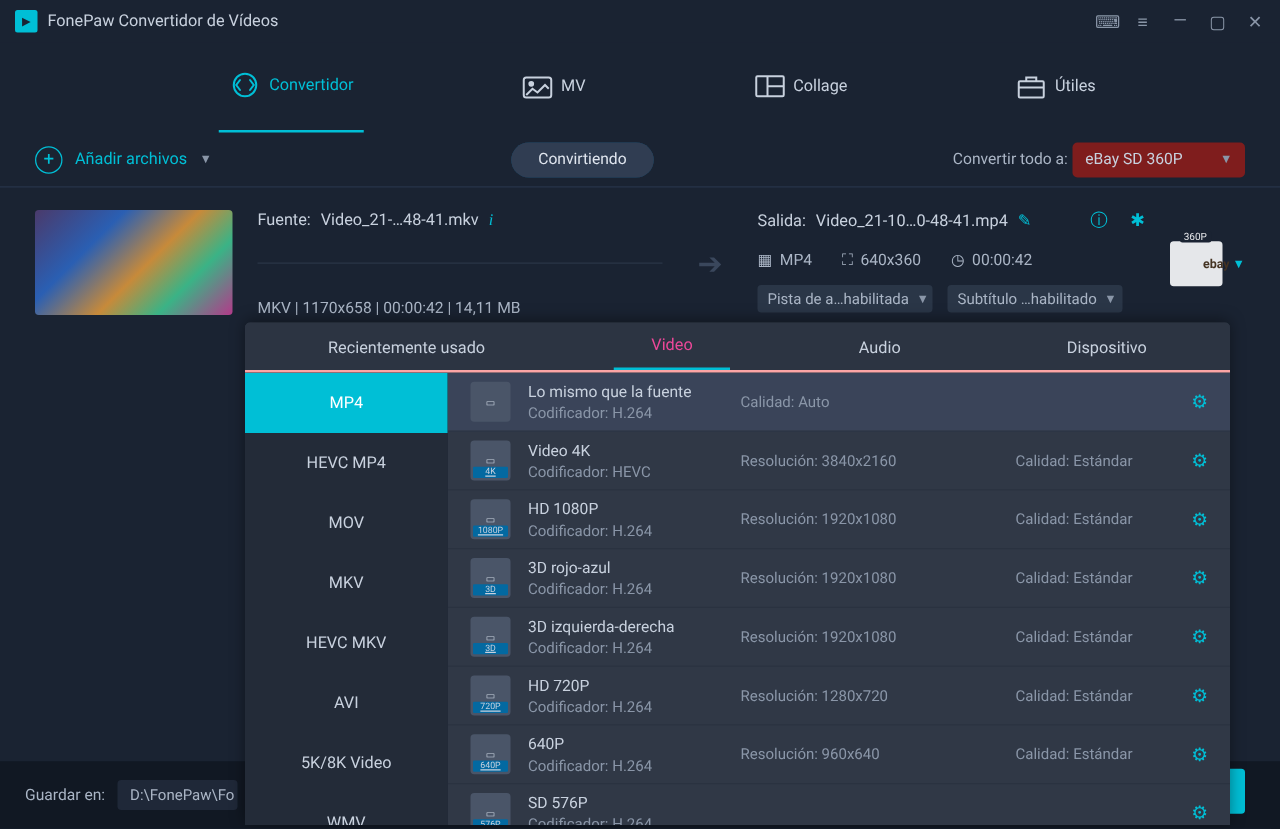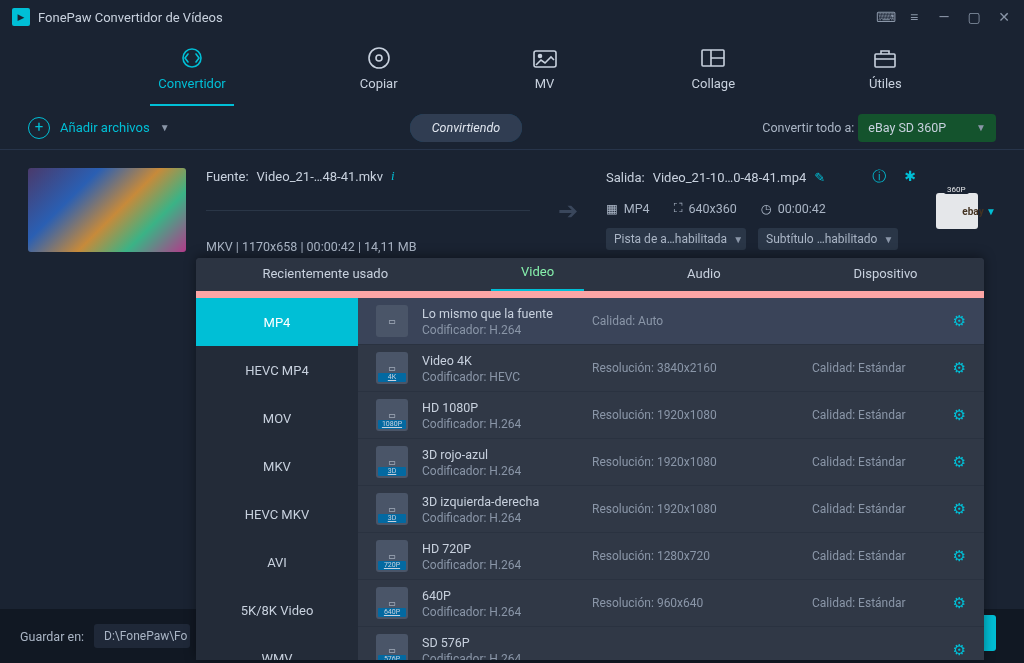--- a/index.html
+++ b/index.html
@@ -4,53 +4,53 @@
 <style>
 * { margin:0; padding:0; box-sizing:border-box; font-family:-apple-system,BlinkMacSystemFont,"Segoe UI",Roboto,Arial,sans-serif; }
 body { background:#1a2332; color:#aab5c5; width:1024px; height:663px; overflow:hidden; font-size:13px; position:relative; }
 .titlebar { height:34px; background:#1a2332; display:flex; align-items:center; padding:0 12px; }
 .app-logo { width:18px; height:18px; background:#00bfd6; border-radius:2px; margin-right:8px; display:flex; align-items:center; justify-content:center; }
 .app-logo::before { content:"▶"; color:#1a2332; font-size:9px; }
 .title { color:#c8d1de; font-size:13px; flex:1; }
 .win-controls { display:flex; gap:14px; color:#8a96a8; font-size:14px; }
 .win-btn { cursor:pointer; width:16px; text-align:center; }
 .main-nav { height:72px; display:flex; justify-content:center; gap:82px; padding-top:8px; }
-.nav-item { display:flex; flex-direction:column; align-items:center; gap:6px; cursor:pointer; padding:4px 8px 14px; color:#c8d1de; font-size:13px;margin-left:36px; }
+.nav-item { display:flex; align-items:center; gap:6px; cursor:pointer; padding:4px 8px 14px; color:#c8d1de; font-size:13px;margin-left:36px; }
 .nav-item.active { color:#00bfd6; border-bottom:2px solid #00bfd6; }
 .nav-icon { width:26px; height:24px; display:flex; align-items:center; justify-content:center; }
 .subbar { height:44px; display:flex; align-items:center; padding:0 28px; border-bottom:1px solid #27344a; }
 .add-files { display:flex; align-items:center; gap:10px; color:#00bfd6; cursor:pointer; }
 .plus-circle { width:22px; height:22px; border:1.5px solid #00bfd6; border-radius:50%; display:flex; align-items:center; justify-content:center; font-size:15px; line-height:1; }
 .sub-center { flex:1; display:flex; justify-content:center; }
-.pill-group { background:#0c4a6e; border-radius:16px; display:flex; height:28px; align-items:flex-end;font-style:italic; }
+.pill-group { background:#0c4a6e; border-radius:16px; display:flex; height:28px; align-items:flex-end; }
 .pill { padding:0 22px; height:100%; display:flex; align-items:center; border-radius:16px; cursor:pointer; color:#8a96a8; font-size:12.5px; }
 .pill.active { background:#303d52; color:#e0e6ef; }
 .sub-right { display:flex; align-items:center; gap:4px; color:#aab5c5; font-size:12.5px; }
-.preset-sel { background:#14532d; height:28px; border-radius:4px; display:flex; align-items:center; padding:0 10px; gap:30px; cursor:pointer; color:#c8d1de; font-size:12.5px; min-width:130px; }
+.preset-sel { background:#7f1d1d; height:28px; border-radius:4px; display:flex; align-items:center; padding:0 10px; gap:30px; cursor:pointer; color:#c8d1de; font-size:12.5px; min-width:130px; }
 .file-row { display:flex; padding:18px 28px 0; gap:20px; }
 .thumb { width:158px; height:84px; background:linear-gradient(135deg,#4a3a6b,#2a5fb3 30%,#c78a3a 55%,#3ab386 75%,#b33a8a); border-radius:3px; }
 .file-left { flex:1; }
 .fl-top { display:flex; align-items:center; gap:8px; color:#c8d1de; margin-bottom:26px; font-size:13px; }
 .fl-bottom { color:#aab5c5; font-size:12.5px; border-top:1px solid #2a3647; padding-top:28px; }
 .arrow-mid { width:36px; display:flex; align-items:center; justify-content:center; color:#3a475c; font-size:24px; }
 .file-right { width:310px; }
 .fr-top { display:flex; align-items:center; gap:8px; color:#c8d1de; margin-bottom:14px; font-size:13px; }
 .fr-icons { margin-left:auto; display:flex; gap:18px; color:#00bfd6; font-size:14px; }
 .fr-info { display:flex; gap:24px; color:#aab5c5; font-size:12.5px; margin-bottom:12px; }
 .fr-info span{display:flex;align-items:center;gap:6px;}
 .fr-drops { display:flex; gap:12px; }
 .mini-drop { background:#2a3647; border-radius:3px; padding:4px 8px; display:flex; align-items:center; gap:6px; font-size:12px; color:#aab5c5; cursor:pointer; white-space:nowrap; max-width:140px; overflow:hidden; }
 .out-preset { width:60px; display:flex; align-items:center; gap:8px; }
 .preset-box { width:42px; height:36px; background:#e5e7ea; border-radius:3px; position:relative; display:flex; flex-direction:column; align-items:center; justify-content:center;padding-left:32px; }
 .preset-badge { position:absolute; top:-8px; left:8px; background:#1a2332; font-size:8px; color:#e5e7ea; padding:0 3px; border-radius:2px; }
 .preset-txt { font-size:10px; color:#432; font-weight:bold; }
 .popup { position:absolute; left:196px; top:258px; right:40px; height:402px; background:#303846; border-radius:4px 4px 0 0; box-shadow:0 -2px 12px rgba(0,0,0,.4); display:flex; flex-direction:column; overflow:hidden; }
-.popup-tabs { height:40px; display:flex; justify-content:space-around; align-items:end; border-bottom:7px solid #fca5a5; background:#2c3442; }
+.popup-tabs { height:40px; display:flex; justify-content:space-around; align-items:end; border-bottom:2px solid #fca5a5; background:#2c3442; }
 .ptab { padding:0 30px 10px; cursor:pointer; color:#c8d1de; font-size:13px; }
-.ptab.active { color:#86efac; border-bottom:2px solid #00bfd6; }
+.ptab.active { color:#ec4899; border-bottom:2px solid #00bfd6; }
 .popup-body { flex:1; display:flex; overflow:hidden; }
 .fmt-sidebar { width:162px; background:#232b38; overflow-y:auto; }
 .fmt-item { height:48px; display:flex; align-items:center; justify-content:center; color:#c8d1de; font-size:13px; cursor:pointer; }
 .fmt-item.active { background:#00bfd6; color:#fff; }
 .preset-list { flex:1; overflow-y:auto; background:#303846; }
 .preset-row { display:flex; align-items:center; height:47px; padding:0 18px; gap:14px; cursor:pointer; border-bottom:1px solid #2a3240; }
 .preset-row.sel { background:#3a4459; }
 .picon { width:32px; height:32px; background:#4a5568; border-radius:3px; flex-shrink:0; display:flex; align-items:center; justify-content:center; font-size:8px; color:#c8d1de; position:relative; }
 .picon-badge { position:absolute; bottom:2px; left:2px; right:2px; background:#0369a1; font-size:7px; text-align:center; border-radius:1px; line-height:1.3;text-decoration:underline; }
 .pcol1 { width:156px; }
@@ -86,29 +86,20 @@
     <div class="nav-icon">
         <svg width="26" height="24" viewBox="0 0 26 24" fill="none" stroke="#00bfd6" stroke-width="1.6">
           <circle cx="13" cy="12" r="9"></circle>
           <path d="M9 8l-3 4 3 4M17 8l3 4-3 4" stroke-linecap="round"></path>
         </svg>
       </div>
     <span>Convertidor</span>
   </div>
   <div class="nav-item">
     <div class="nav-icon">
-        <svg width="24" height="24" viewBox="0 0 24 24" fill="none" stroke="#c8d1de" stroke-width="1.6">
-          <circle cx="12" cy="12" r="10"></circle>
-          <circle cx="12" cy="12" r="3"></circle>
-        </svg>
-      </div>
-    <span>Copiar</span>
-  </div>
-  <div class="nav-item">
-    <div class="nav-icon">
         <svg width="26" height="22" viewBox="0 0 26 22" fill="none" stroke="#c8d1de" stroke-width="1.6">
           <rect x="2" y="4" width="22" height="16" rx="2"></rect>
           <circle cx="8" cy="9" r="1.5" fill="#c8d1de"></circle>
           <path d="M4 18l5-5 4 3 6-6 3 3"></path>
         </svg>
       </div>
     <span>MV</span>
   </div>
   <div class="nav-item">
     <div class="nav-icon">

